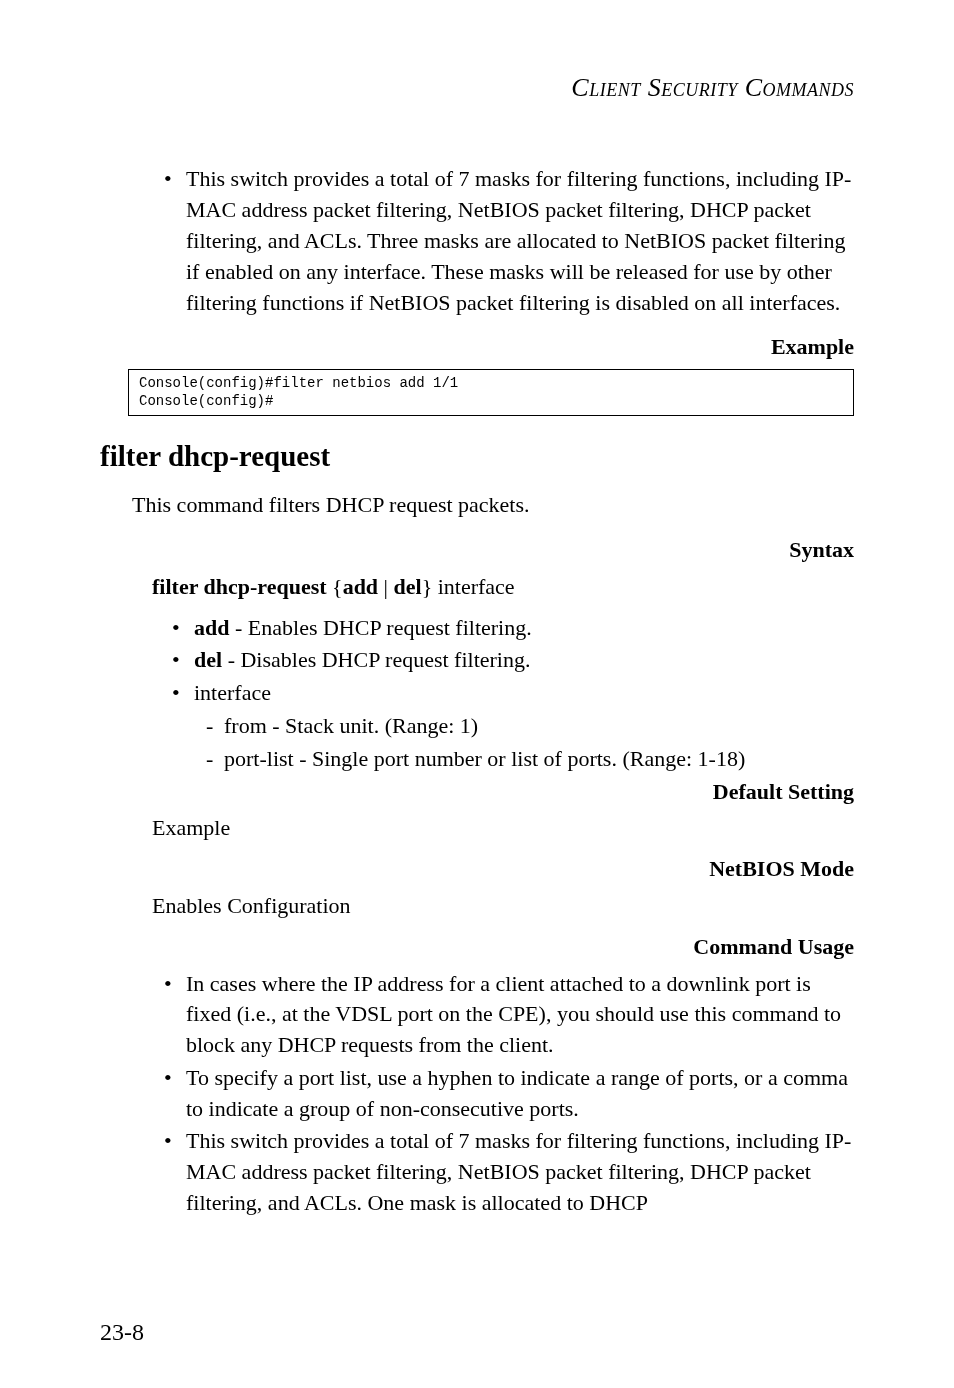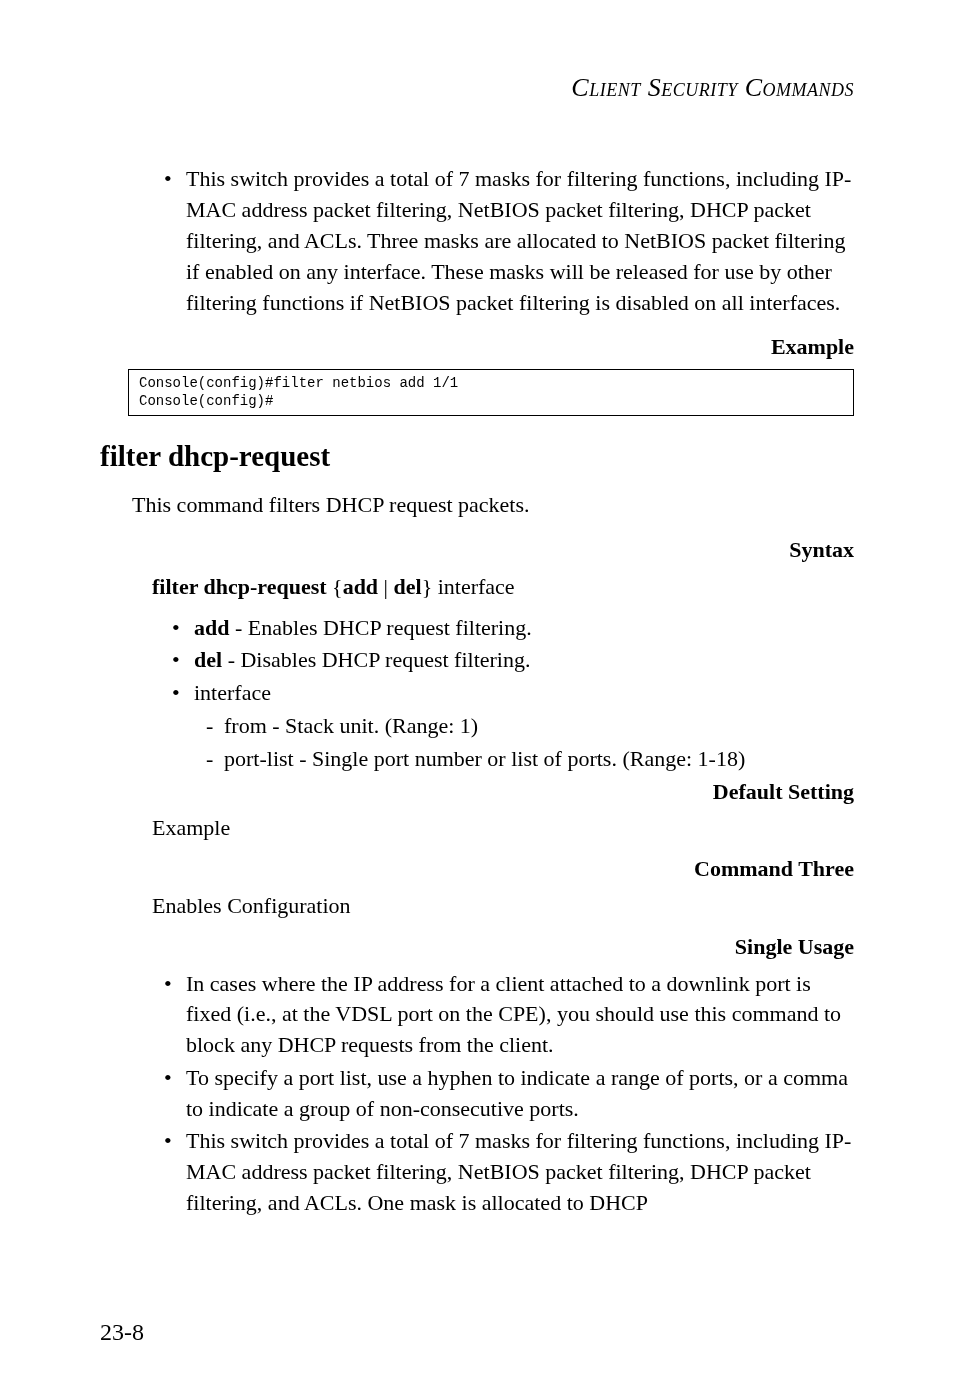--- a/index.html
+++ b/index.html
@@ -167,24 +167,24 @@
     <div class="bullet-marker">-</div>
     <div class="bullet-text">
       <span class="italic">port-list</span><span> - Single port number or list of ports. (Range: 1-18)</span>
     </div>
   </div>
 </div>
 
 <div class="section-label">Default Setting</div>
 <div class="default-value">Example</div>
 
-<div class="section-label">Command Three</div>
+<div class="section-label">NetBIOS Mode</div>
 <div class="mode-value">Enables Configuration</div>
 
-<div class="section-label">Single Usage</div>
+<div class="section-label">Command Usage</div>
 
 <div class="bullet-block" style="padding-left:64px; margin-top:4px;">
   <div class="bullet-item">
     <div class="bullet-marker">•</div>
     <div class="bullet-text">In cases where the IP address for a client attached to a downlink port is fixed (i.e., at the VDSL port on the CPE), you should use this command to block any DHCP requests from the client.</div>
   </div>
   <div class="bullet-item">
     <div class="bullet-marker">•</div>
     <div class="bullet-text">To specify a port list, use a hyphen to indicate a range of ports, or a comma to indicate a group of non-consecutive ports.</div>
   </div>

